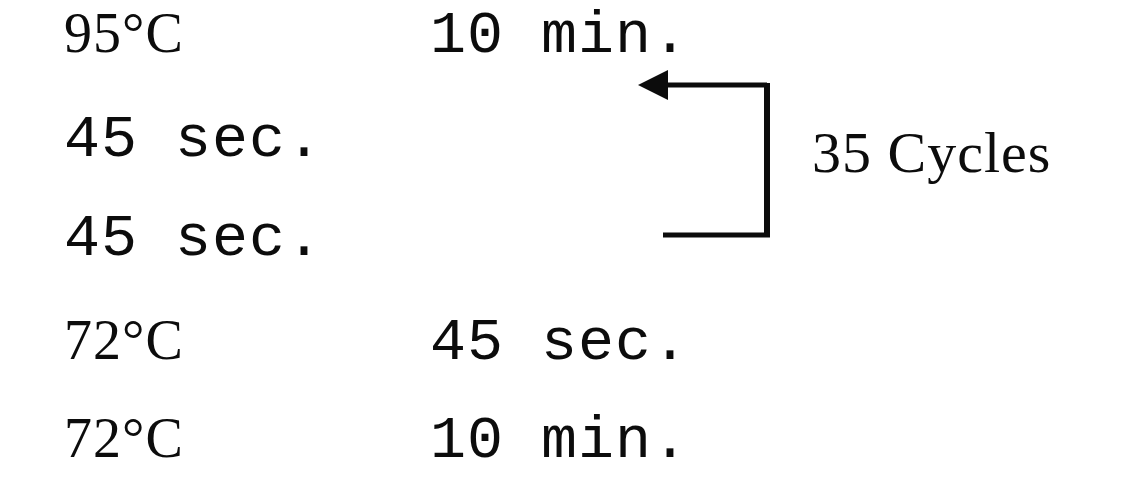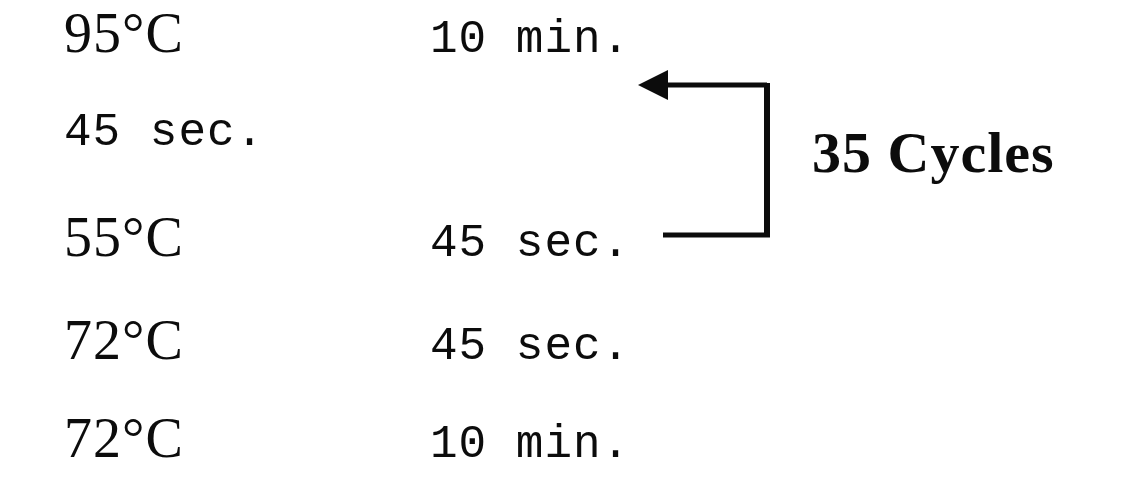--- a/index.html
+++ b/index.html
@@ -27,21 +27,21 @@
     display: inline-block;
     width: 366px;               
     font-family: "Liberation Serif", "DejaVu Serif", serif;
     font-size: 56px;
     line-height: 1;
     letter-spacing: 1px;
   }
   .step-time {
     display: inline-block;
     font-family: "Liberation Mono", "DejaVu Sans Mono", monospace;
-    font-size: 46px;
+    font-size: 60px;
     line-height: 1;
     letter-spacing: 1px;
   }
   .row-0 { top: 5px; }
   .row-1 { top: 110px; }
   .row-2 { top: 209px; }
   .row-3 { top: 312px; }
   .row-4 { top: 410px; }
 
   .loop-arrow {
@@ -50,42 +50,41 @@
     top: 68px;
     width: 160px;
     height: 180px;
   }
   .cycles-label {
     position: absolute;
     left: 812px;
     top: 124px;
     font-family: "Liberation Serif", "DejaVu Serif", serif;
     font-size: 58px;
-    font-weight: 700;
+    font-weight: 400;
     line-height: 1;
     letter-spacing: 1px;
     white-space: nowrap;
   }
 </style>
 </head>
 <body>
 
 <div class="figure">
 
   <div class="step-row row-0">
     <span class="step-temp">95°C</span>
     <span class="step-time">10 min.</span>
   </div>
 
   <div class="step-row row-1">
     <span class="step-time">45 sec.</span>
   </div>
 
   <div class="step-row row-2">
-    <span class="step-temp">55°C</span>
     <span class="step-time">45 sec.</span>
   </div>
 
   <div class="step-row row-3">
     <span class="step-temp">72°C</span>
     <span class="step-time">45 sec.</span>
   </div>
 
   <div class="step-row row-4">
     <span class="step-temp">72°C</span>

